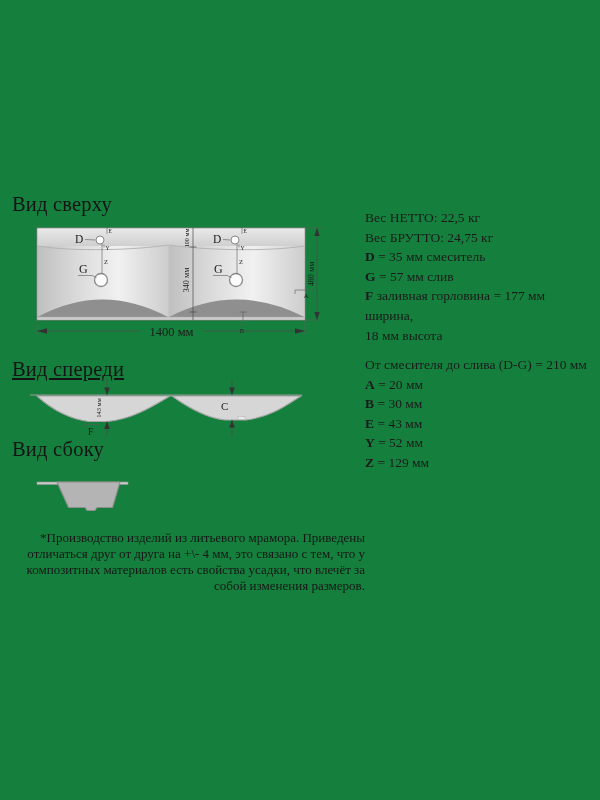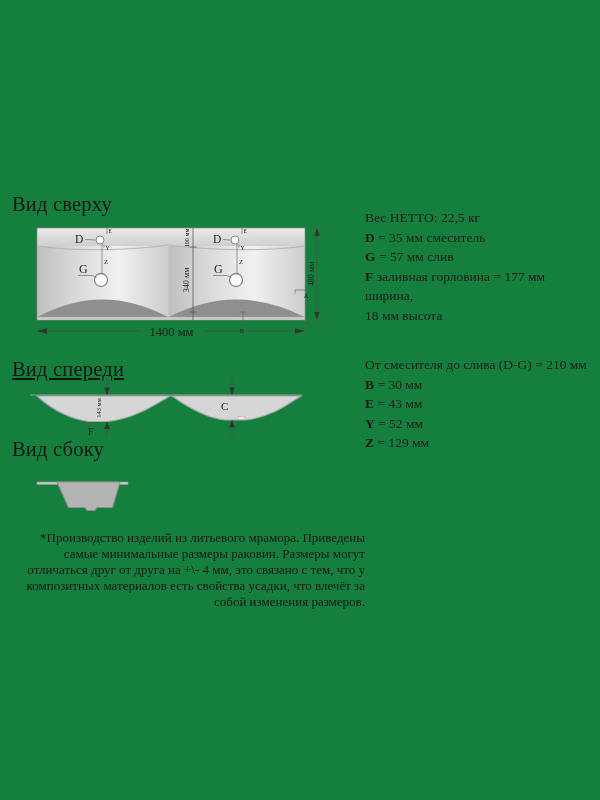--- a/index.html
+++ b/index.html
@@ -97,28 +97,30 @@
     <line x1="280" y1="99" x2="280" y2="113" class="thinline"></line>
     <line x1="12" y1="109" x2="115" y2="109" class="dimline"></line>
     <line x1="178" y1="109" x2="280" y2="109" class="dimline"></line>
     <polygon points="12,109 22,106.3 22,111.7" class="arrow"></polygon>
     <polygon points="280,109 270,106.3 270,111.7" class="arrow"></polygon>
     <text x="146.5" y="113.5" font-size="12.5" text-anchor="middle">1400 мм</text>
   </svg>
 
   <div class="specs" style="top:208px;">
     <div class="ln"><b></b><span>Вес НЕТТО: 22,5 кг</span></div>
+    <div class="ln"><b></b><span>Вес БРУТТО: 24,75 кг</span></div>
     <div class="ln"><b>D</b><span> = 35 мм смеситель</span></div>
     <div class="ln"><b>G</b><span> = 57 мм слив</span></div>
     <div class="ln"><b>F</b><span> заливная горловина = 177 мм ширина,</span></div>
     <div class="ln"><b></b><span>18 мм высота</span></div>
   </div>
 
   <div class="specs" style="top:355px;">
     <div class="ln"><b></b><span>От смесителя до слива (D-G) = 210 мм</span></div>
+    <div class="ln"><b>A</b><span> = 20 мм</span></div>
     <div class="ln"><b>B</b><span> = 30 мм</span></div>
     <div class="ln"><b>E</b><span> = 43 мм</span></div>
     <div class="ln"><b>Y</b><span> = 52 мм</span></div>
     <div class="ln"><b>Z</b><span> = 129 мм</span></div>
   </div>
 
   <div class="view-title" style="left:12px;top:358px;text-decoration:underline;">Вид спереди</div>
 
   <svg style="left:25px;top:375px;" width="310" height="70" viewBox="0 0 310 70">
     <line x1="5" y1="20" x2="277" y2="20" stroke="#9a9a9a" stroke-width="1.2"></line>
@@ -145,19 +147,18 @@
 
   <div class="view-title" style="left:12px;top:438px;">Вид сбоку</div>
 
   <svg style="left:25px;top:470px;" width="120" height="50" viewBox="0 0 120 50">
     <rect x="12" y="12" width="91" height="2.5" fill="#c9c9c9" stroke="#949494" stroke-width="0.6"></rect>
     <path d="M32,12 L95,12 L87.5,37.5 L72,37.5 L70,40.5 L62,40.5 L60,37.5 L43.5,37.5 Z" fill="#b4b4b4" stroke="#8e8e8e" stroke-width="1.1" stroke-linejoin="round"></path>
   </svg>
 
   <div class="footnote">
     <div>*Производство изделий из литьевого мрамора. Приведены</div>
-    <div>самые минимальные размеры раковин. Размеры могут</div>
     <div>отличаться друг от друга на +\- 4 мм, это связано с тем, что у</div>
     <div>композитных материалов есть свойства усадки, что влечёт за</div>
     <div>собой изменения размеров.</div>
   </div>
 
 </div>
 
 </body></html>

